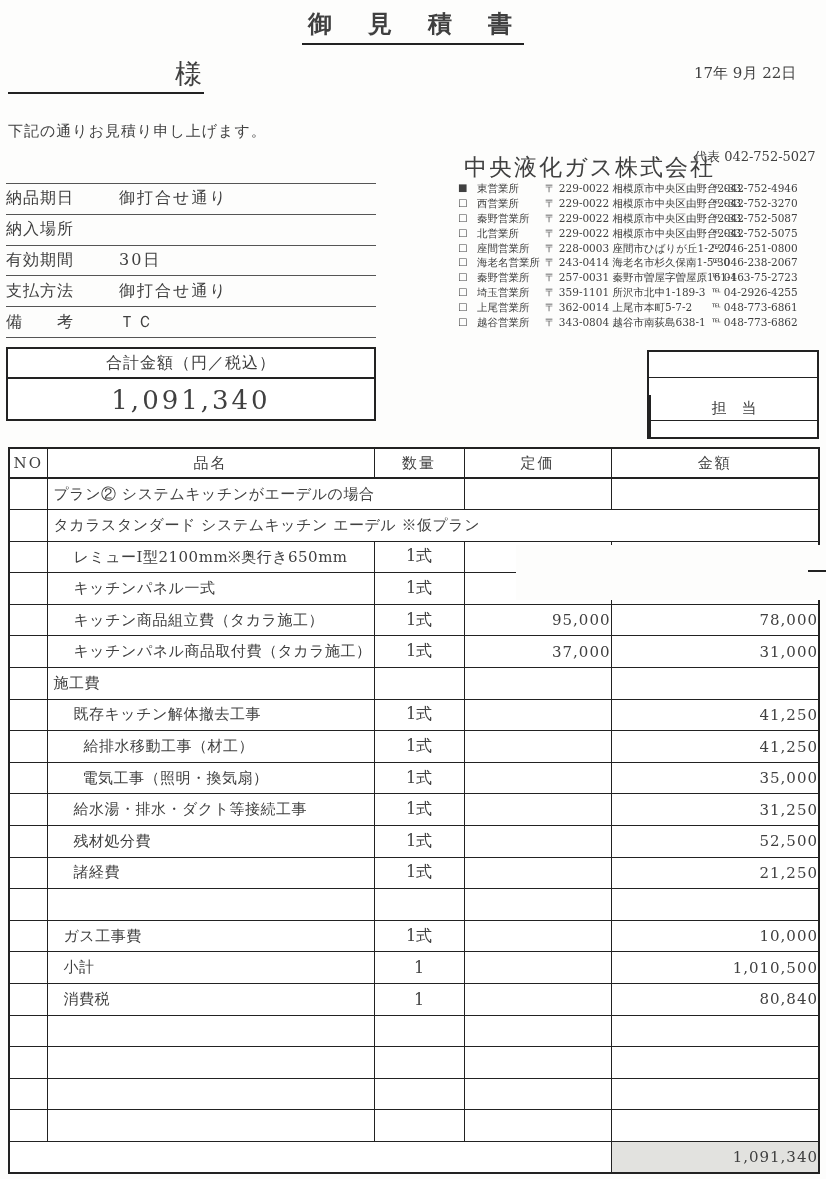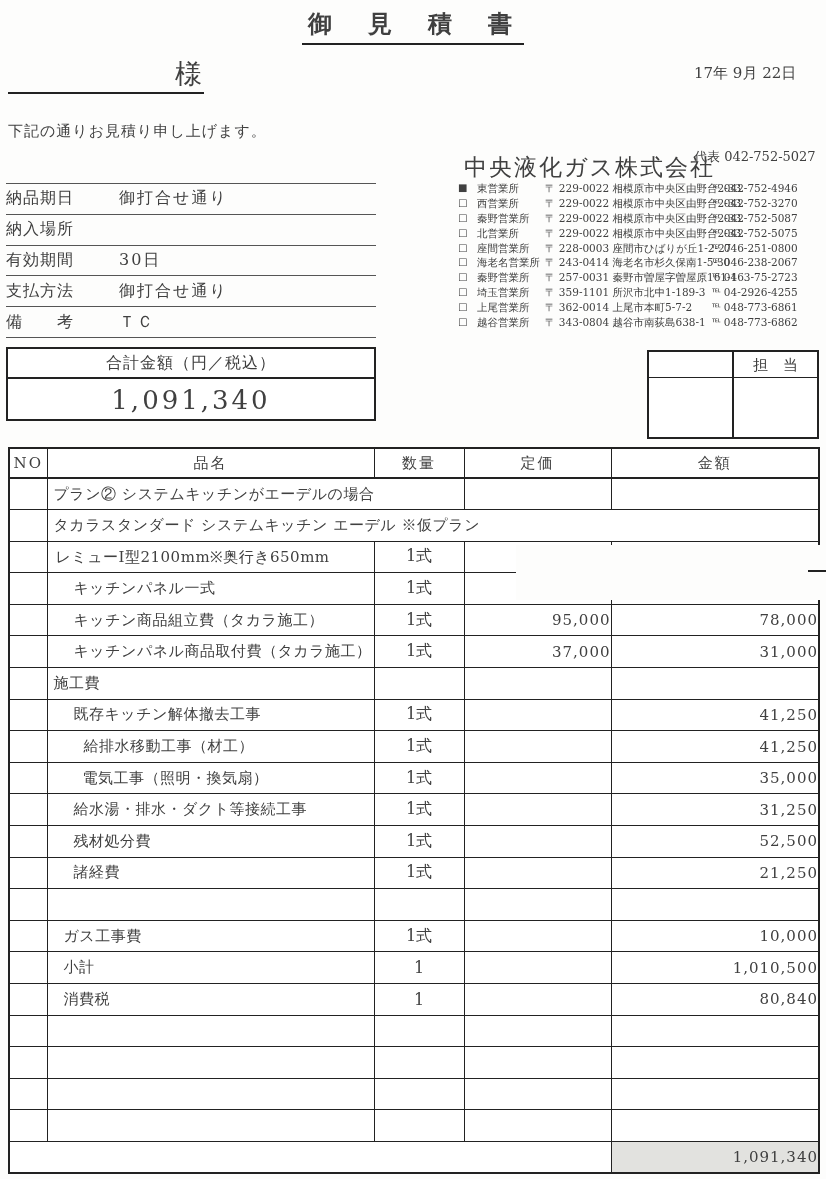--- a/index.html
+++ b/index.html
@@ -48,21 +48,21 @@
   .total-box-label{
     height:28px;line-height:28px;border-bottom:2px solid #222;
     text-align:center;font-size:16px;letter-spacing:1px;
   }
   .total-box-value{
     height:42px;line-height:42px;text-align:center;font-size:26px;letter-spacing:3px;
   }
   
   .staff-box{
     position:absolute;left:647px;top:350px;width:172px;height:89px;
-    border:2px solid #222;box-sizing:border-box;display:flex;background:#fff;
+    border:2px solid #222;box-sizing:border-box;display:flex;background:#fff;flex-direction:column;
   }
   .staff-col{flex:1;box-sizing:border-box;}
   .staff-col.right{border-left:2px solid #222;}
   .staff-cell-head{
     height:26px;line-height:26px;box-sizing:border-box;border-bottom:1px solid #222;
     text-align:center;font-size:15px;
   }
   
   table.main{
     position:absolute;left:8px;top:447px;width:810px;
@@ -228,21 +228,21 @@
           <td class="c-name" colspan="2" style="padding-left: 6px;">プラン② システムキッチンがエーデルの場合</td>
           <td class="c-num"></td>
           <td class="c-num"></td>
         </tr>
         <tr>
           <td class="c-no"></td>
           <td class="c-name" colspan="4" style="padding-left: 6px;">タカラスタンダード システムキッチン エーデル ※仮プラン</td>
         </tr>
         <tr>
           <td class="c-no"></td>
-          <td class="c-name" style="padding-left: 8px;">レミューⅠ型2100mm※奥行き650mm</td>
+          <td class="c-name" style="padding-left: 26px;">レミューⅠ型2100mm※奥行き650mm</td>
           <td class="c-qty">1式</td>
           <td class="c-num"></td>
           <td class="c-num"></td>
         </tr>
         <tr>
           <td class="c-no"></td>
           <td class="c-name" style="padding-left: 26px;">キッチンパネル一式</td>
           <td class="c-qty">1式</td>
           <td class="c-num"></td>
           <td class="c-num"></td>

